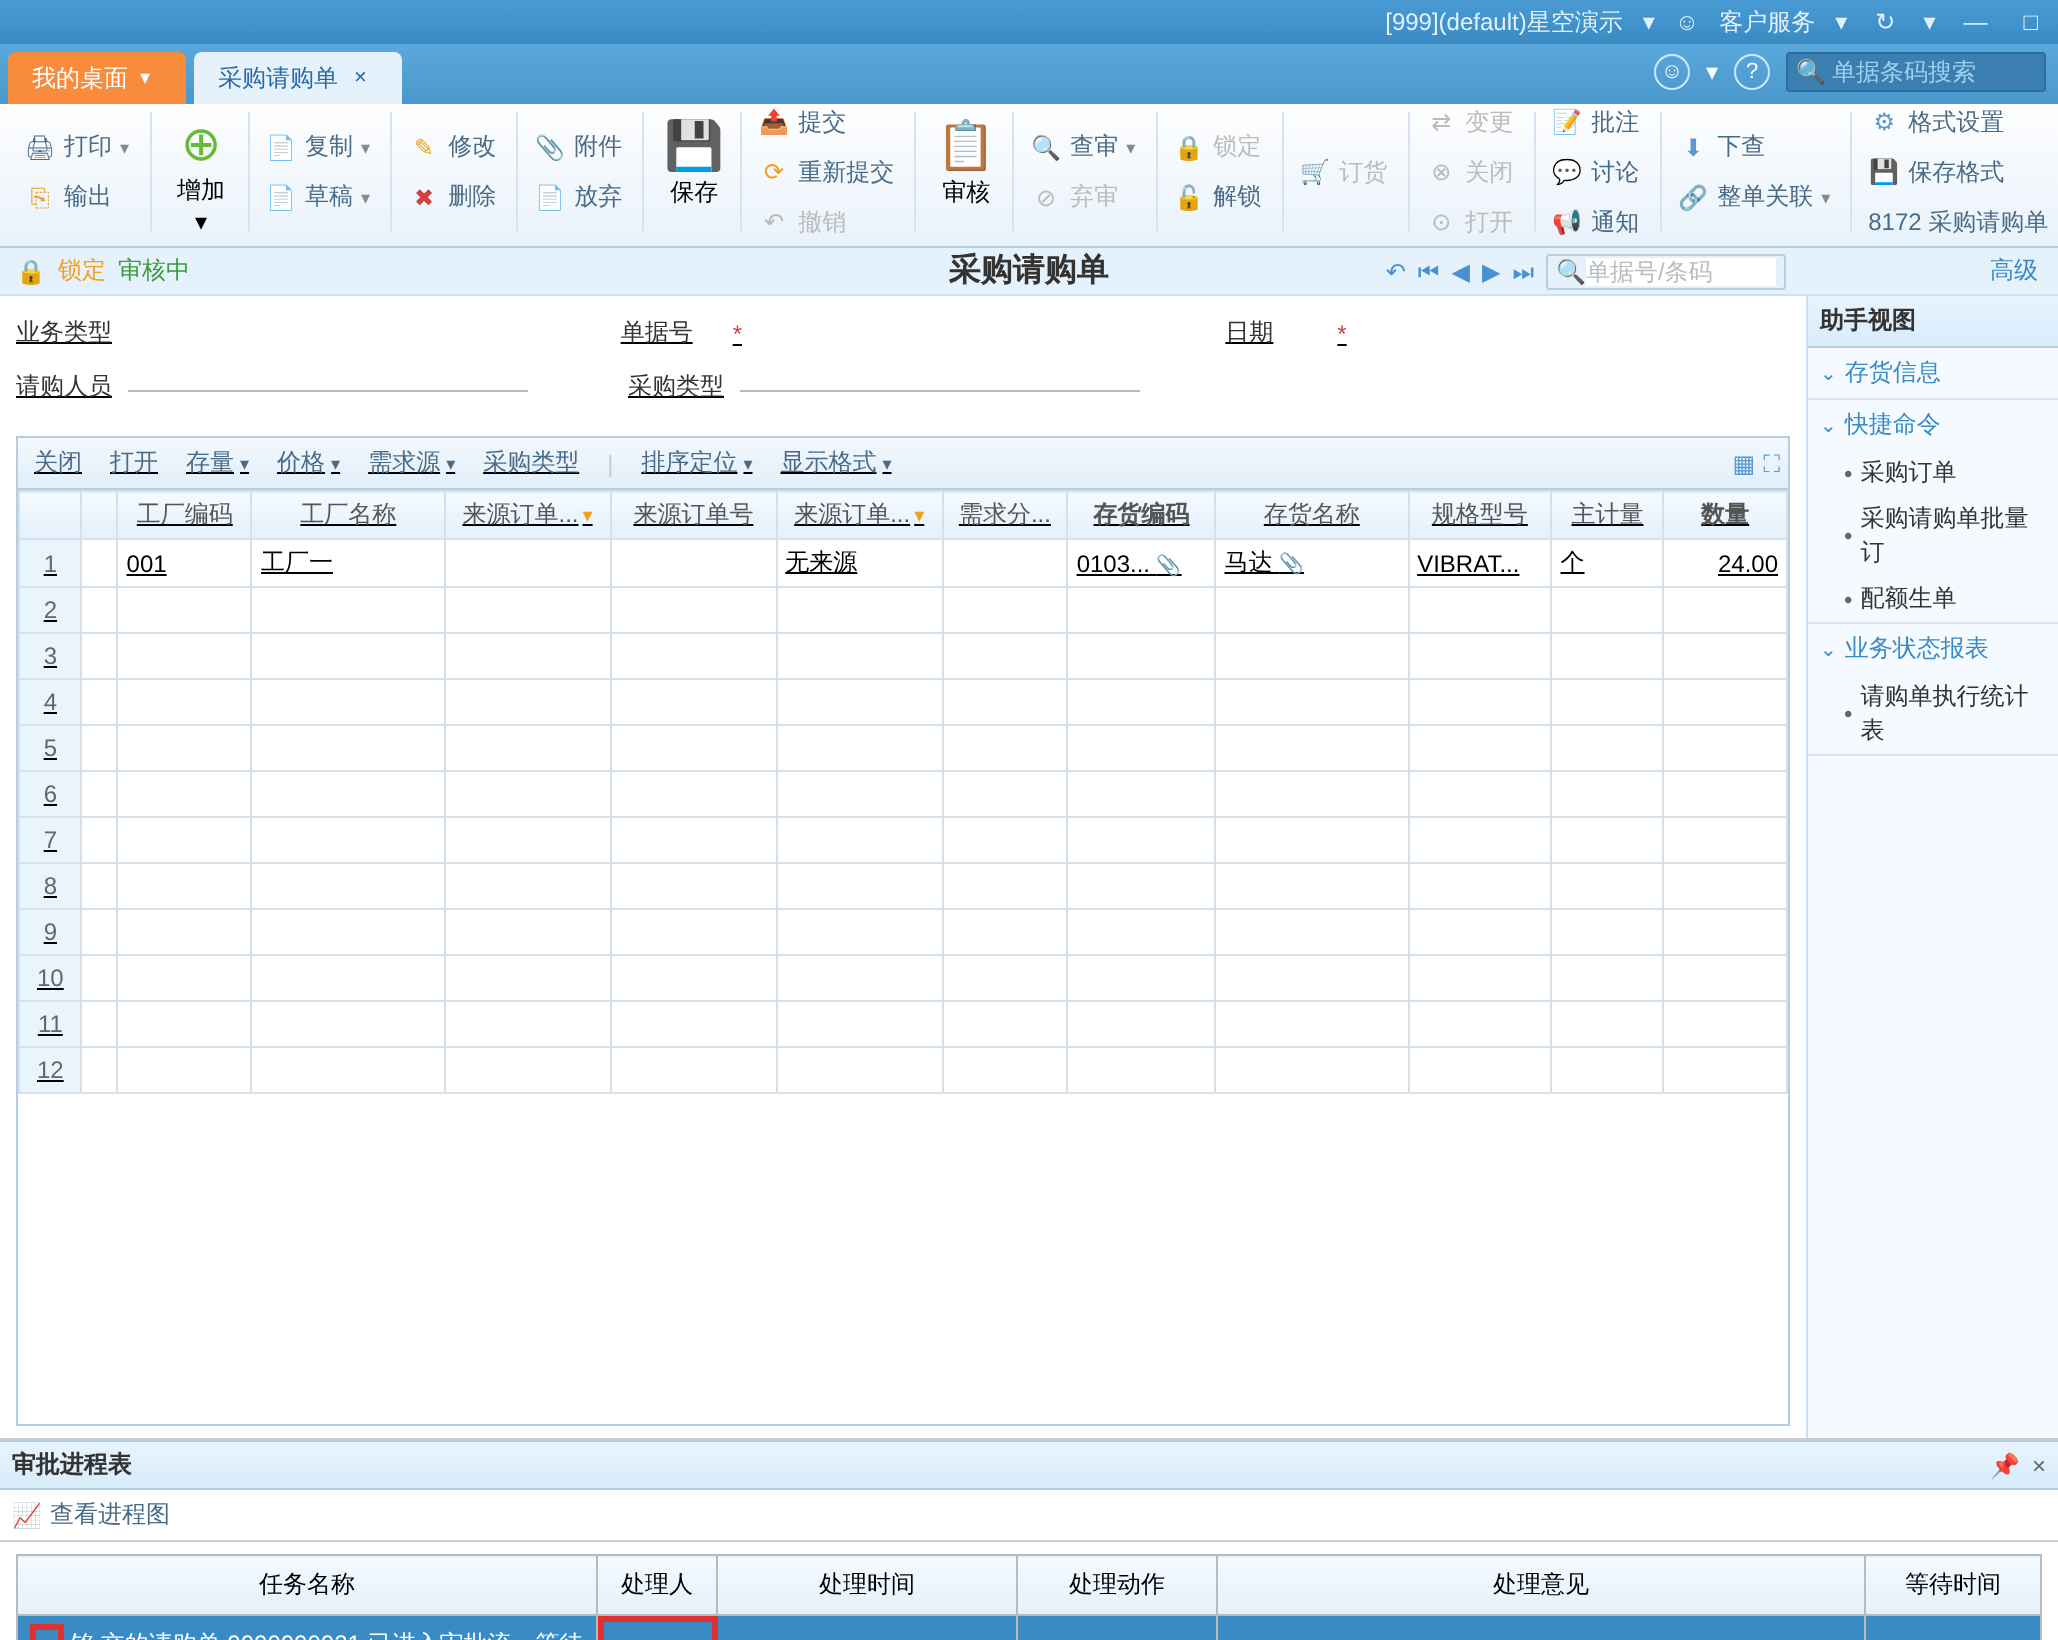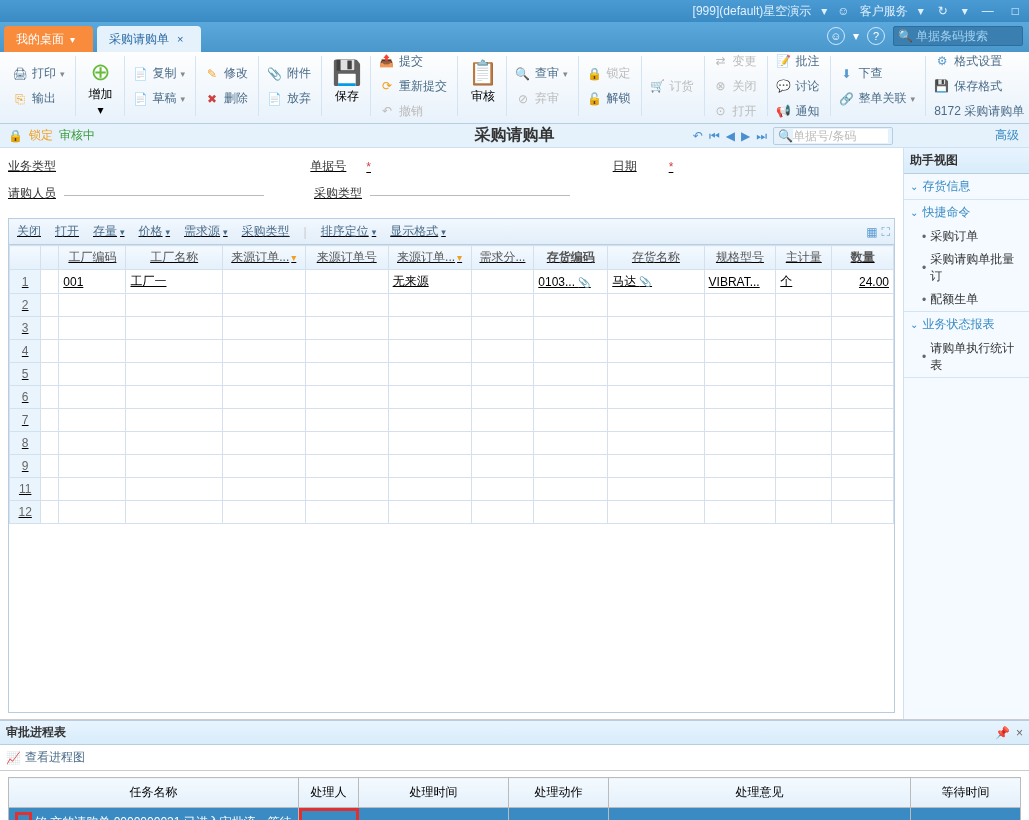--- a/index.html
+++ b/index.html
@@ -511,20 +511,35 @@
                 <td></td>
                 <td></td>
                 <td></td>
                 <td></td>
                 <td></td>
                 <td></td>
                 <td></td>
                 <td></td>
               </tr>
               <tr>
+                <td class="row-num">10</td>
+                <td></td>
+                <td></td>
+                <td></td>
+                <td></td>
+                <td></td>
+                <td></td>
+                <td></td>
+                <td></td>
+                <td></td>
+                <td></td>
+                <td></td>
+                <td></td>
+              </tr>
+              <tr>
                 <td class="row-num">11</td>
                 <td></td>
                 <td></td>
                 <td></td>
                 <td></td>
                 <td></td>
                 <td></td>
                 <td></td>
                 <td></td>
                 <td></td>
@@ -609,21 +624,21 @@
   </div>
   <div class="bottom-grid-wrap">
     <table class="bottom-grid">
       <thead>
         <tr>
           <th style="width:290px">任务名称</th>
           <th style="width:60px">处理人</th>
           <th style="width:150px">处理时间</th>
           <th style="width:100px">处理动作</th>
           <th>处理意见</th>
-          <th style="width:110px">等待时间</th>
+          <th style="width:88px">等待时间</th>
         </tr>
       </thead>
       <tbody id="bottom-body">
           <tr class="highlight-row">
     <td><span class="red-box">&nbsp;&nbsp;</span> 铭 交的请购单 0000000021 已进入审批流，等待您的审批！</td>
     <td class="cell-red-box">王铭</td>
     <td></td>
     <td>待审</td>
     <td></td>
     <td>00:00:49</td>

